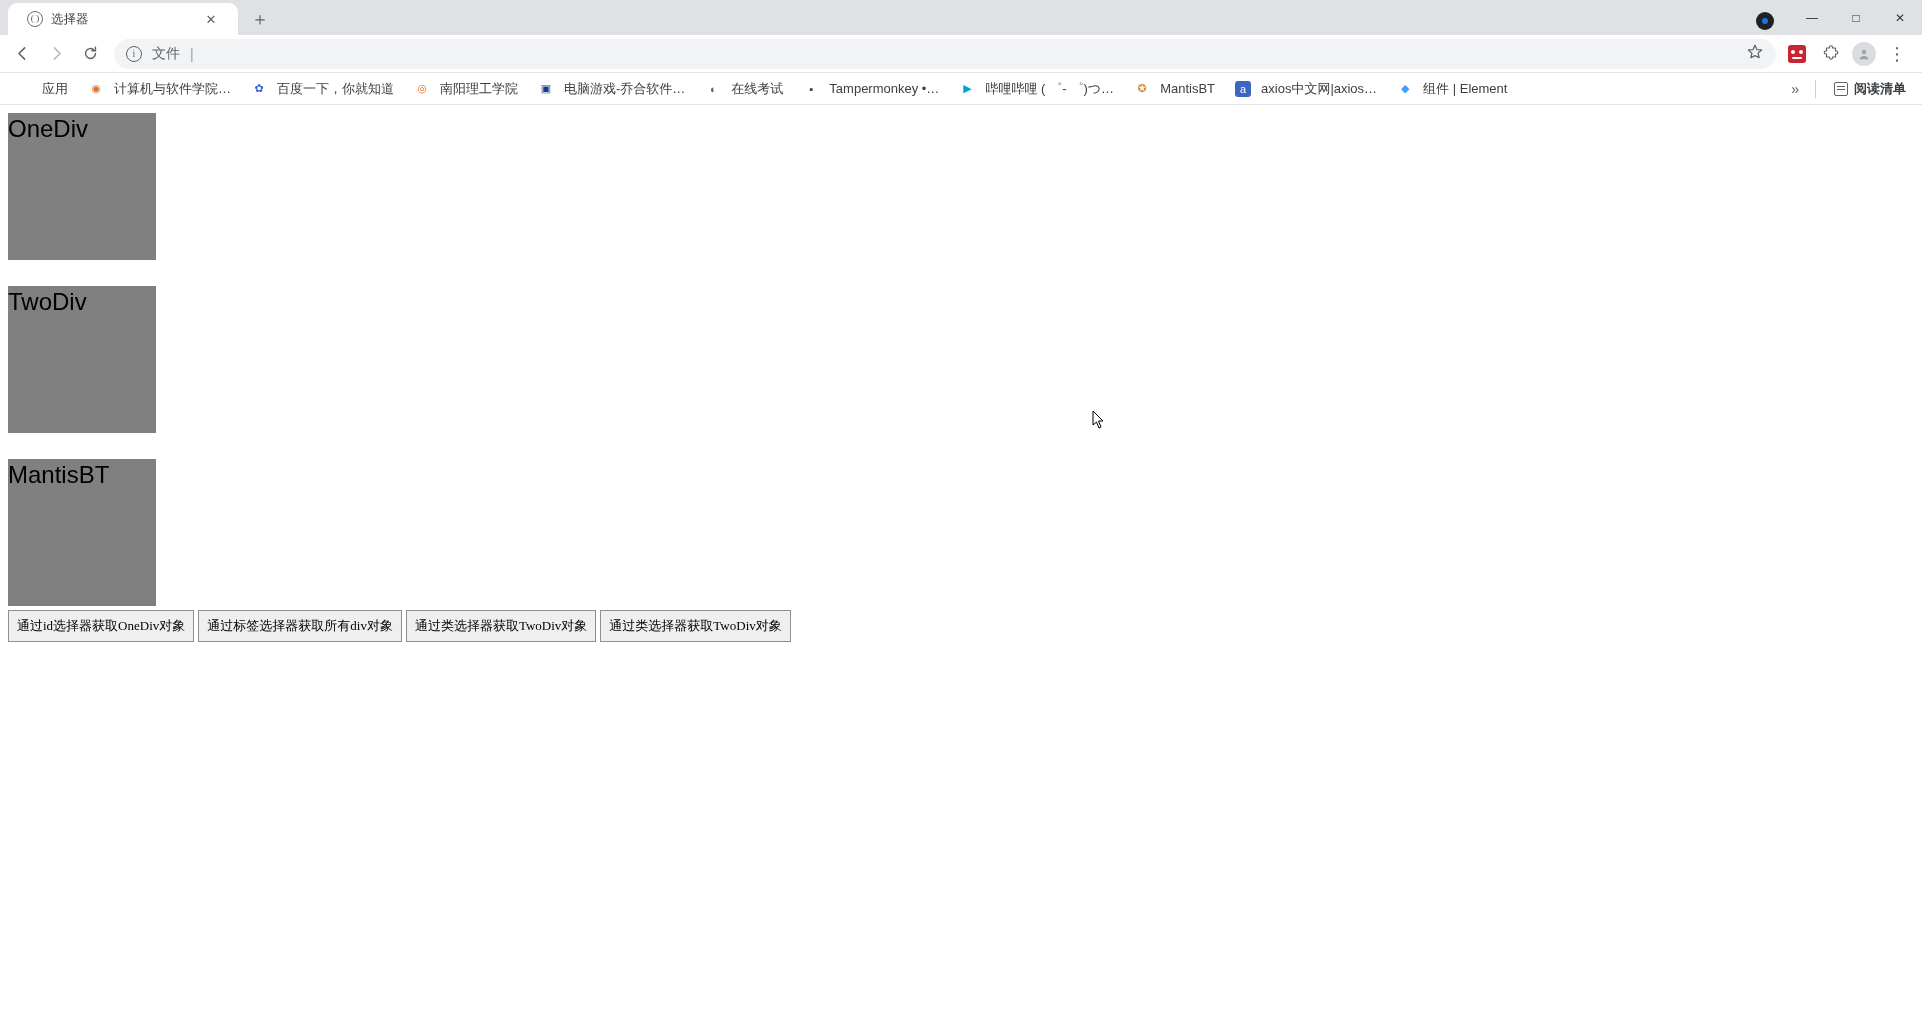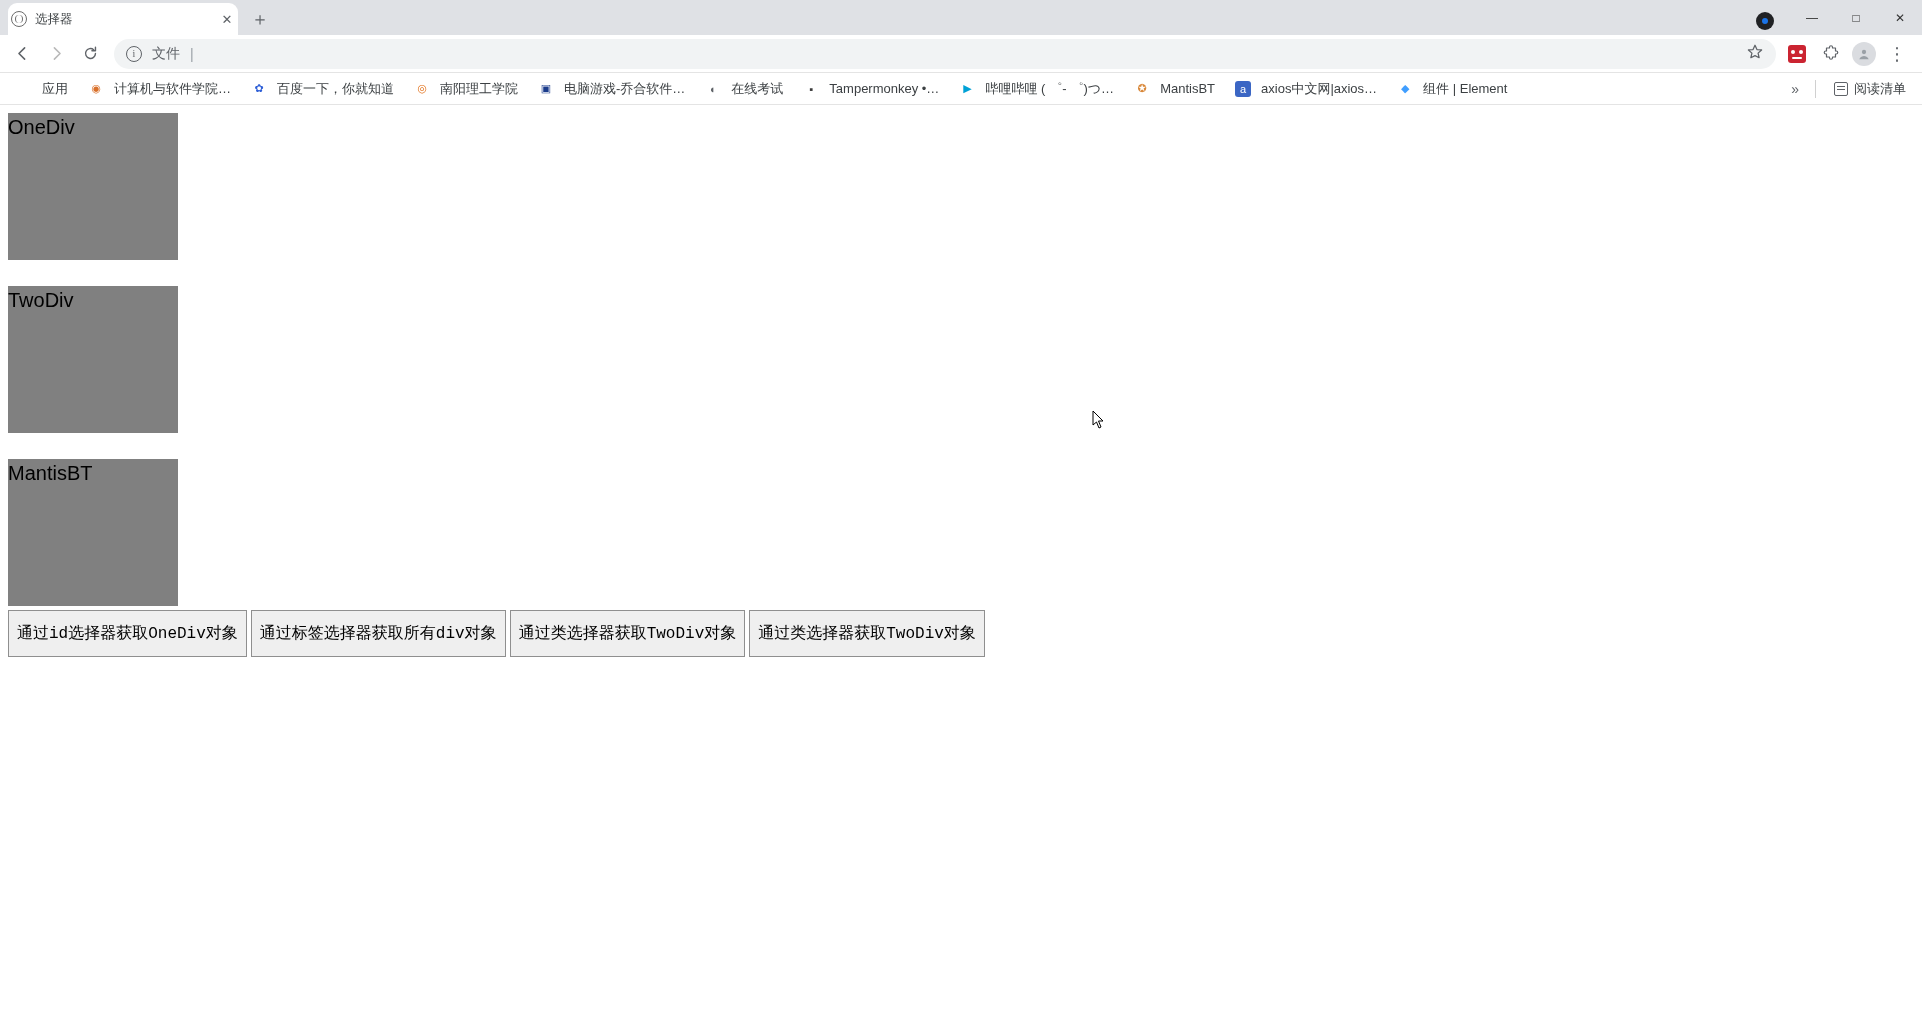--- a/index.html
+++ b/index.html
@@ -16,21 +16,21 @@
     padding-left: 8px;
   }
   .tab {
     height: 32px;
     min-width: 230px;
     background: #ffffff;
     border-top-left-radius: 9px;
     border-top-right-radius: 9px;
     display: flex;
     align-items: center;
-    padding: 0 3px;
+    padding: 0 19px;
     font-size: 12.5px;
     color: #3c4043;
     gap: 8px;
     position: relative;
   }
   .tab .favicon {
     width: 16px; height: 16px;
     border: 1.5px solid #6c6c6c;
     border-radius: 50%;
     position: relative;
@@ -156,54 +156,54 @@
   .bm-apps span:nth-child(2){ background:#fbbc04;}
   .bm-apps span:nth-child(3){ background:#34a853;}
   .bm-apps span:nth-child(4){ background:#4285f4;}
   .bm-apps span:nth-child(5){ background:#ea4335;}
   .bm-apps span:nth-child(6){ background:#fbbc04;}
   .bm-apps span:nth-child(7){ background:#34a853;}
   .bm-apps span:nth-child(8){ background:#4285f4;}
   .bm-apps span:nth-child(9){ background:#ea4335;}
   .bookmarks .spacer { flex:1; }
   .bm-chevron { font-size:14px; color:#5f6368; padding:0 6px;}
-  .reading-list { display:flex; align-items:center; gap:6px; padding:4px 8px; }
+  .reading-list { display:flex; align-items:center; gap:6px; padding:4px 8px;font-weight:bold; }
   .reading-list .rl-icon{
     width:14px; height:14px; border:1.5px solid #5f6368; border-radius:2px; position:relative;
   }
   .reading-list .rl-icon::before{
     content:""; position:absolute; left:2px; right:2px; top:3px; height:1.5px; background:#5f6368;
     box-shadow: 0 3px 0 #5f6368;
   }
 
   
   .viewport {
     position: relative;
     height: calc(100% - 35px - 38px - 32px);
     background:#ffffff;
     padding: 8px;
     overflow:auto;
   }
   .gray-box {
-    width: 170px; height: 147px;
+    width: 148px; height: 147px;
     background: #808080;
-    font-size: 20px;
+    font-size: 24px;
     color:#000;
     padding: 0 0 2px 0;
     margin-bottom: 26px;
     line-height: 1.2;
   }
   .gray-box span{ display:inline-block; padding-top:2px; }
   .btn-row { display:flex; gap:4px; margin-top: -22px; }
   .page-btn {
     background: #efefef;
     border: 1px solid #8f8f8f;
-    font-size: 16px;
-    font-family: Liberation Mono, monospace;
-    padding: 12px 8px;
+    font-size: 13px;
+    font-family: Liberation Serif, serif;
+    padding: 6px 8px;
     color:#000;
   }
 
   
   .cursor {
     position: fixed;
     width: 14px; height: 20px;
     pointer-events: none;
   }
   .cursor svg { width:14px; height:20px; }

